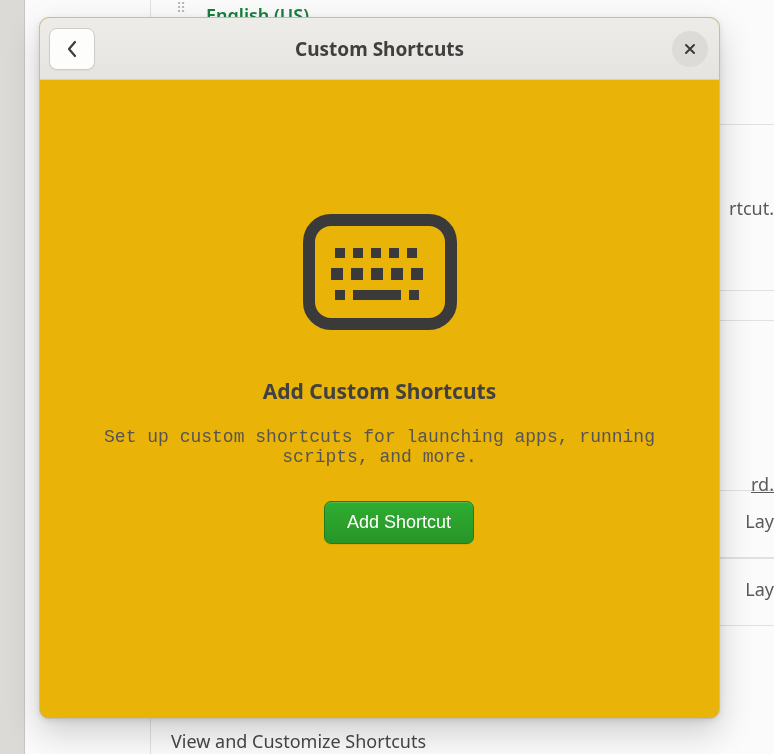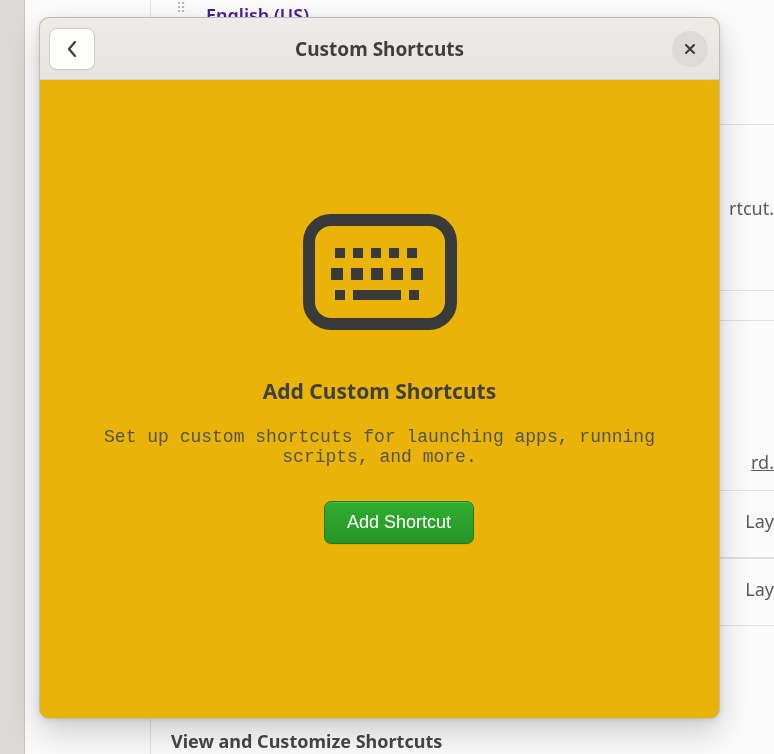--- a/index.html
+++ b/index.html
@@ -10,28 +10,28 @@
   .bg-root { position: absolute; inset: 0; background: #fbfbfb; }
   .bg-left-rail { position: absolute; left: 0; top: 0; bottom: 0; width: 25px; background: #dcdad6; border-right: 1px solid #c9c6c1; }
   .bg-divider-v { position: absolute; left: 150px; top: 0; bottom: 0; width: 1px; background: #e1e1df; }
   .bg-row { position: absolute; left: 150px; right: 0; border-top: 1px solid #e1e1df; }
   .bg-row.r1 { top: 0; border-top: none; }
   .bg-row.r2 { top: 124px; }
   .bg-row.r3 { top: 290px; }
   .bg-row.r4 { top: 320px; }
   .bg-row.r5 { top: 490px; border-bottom: 1px solid #e1e1df; height: 68px; }
   .bg-row.r6 { top: 558px; border-bottom: 1px solid #e1e1df; height: 68px; }
-  .bg-text-english { position: absolute; left: 206px; top: 3px; font-size: 18px; font-weight: 600; color: #4c1d95; }
+  .bg-text-english { position: absolute; left: 206px; top: 3px; font-size: 18px; font-weight: 600; color: #15803d; }
   .bg-drag-dots { position: absolute; left: 176px; top: 4px; color: #b8b8b5; font-size: 14px; letter-spacing: 1px; line-height: 8px; }
   .bg-right-text { position: absolute; right: 0; font-size: 18px; color: #5a5a5a; white-space: nowrap; overflow: hidden; }
   .bg-right-text.t1 { top: 196px; }
-  .bg-right-text.t2 { top: 450px; text-decoration: underline; }
+  .bg-right-text.t2 { top: 472px; text-decoration: underline; }
   .bg-right-text.t3 { top: 509px; }
   .bg-right-text.t4 { top: 577px; }
-  .bg-bottom-title { position: absolute; left: 171px; top: 729px; font-size: 18px; font-weight: 700; color: #474747; }
+  .bg-bottom-title { position: absolute; left: 171px; top: 729px; font-size: 18px; font-weight: 400; color: #474747; }
 
   
   .modal {
     position: absolute;
     left: 39px; top: 17px;
     width: 681px; height: 702px;
     background: #eab308;
     border: 1px solid #c0bdb8;
     border-radius: 10px;
     box-shadow: 0 14px 34px rgba(0,0,0,0.18), 0 2px 6px rgba(0,0,0,0.10);

